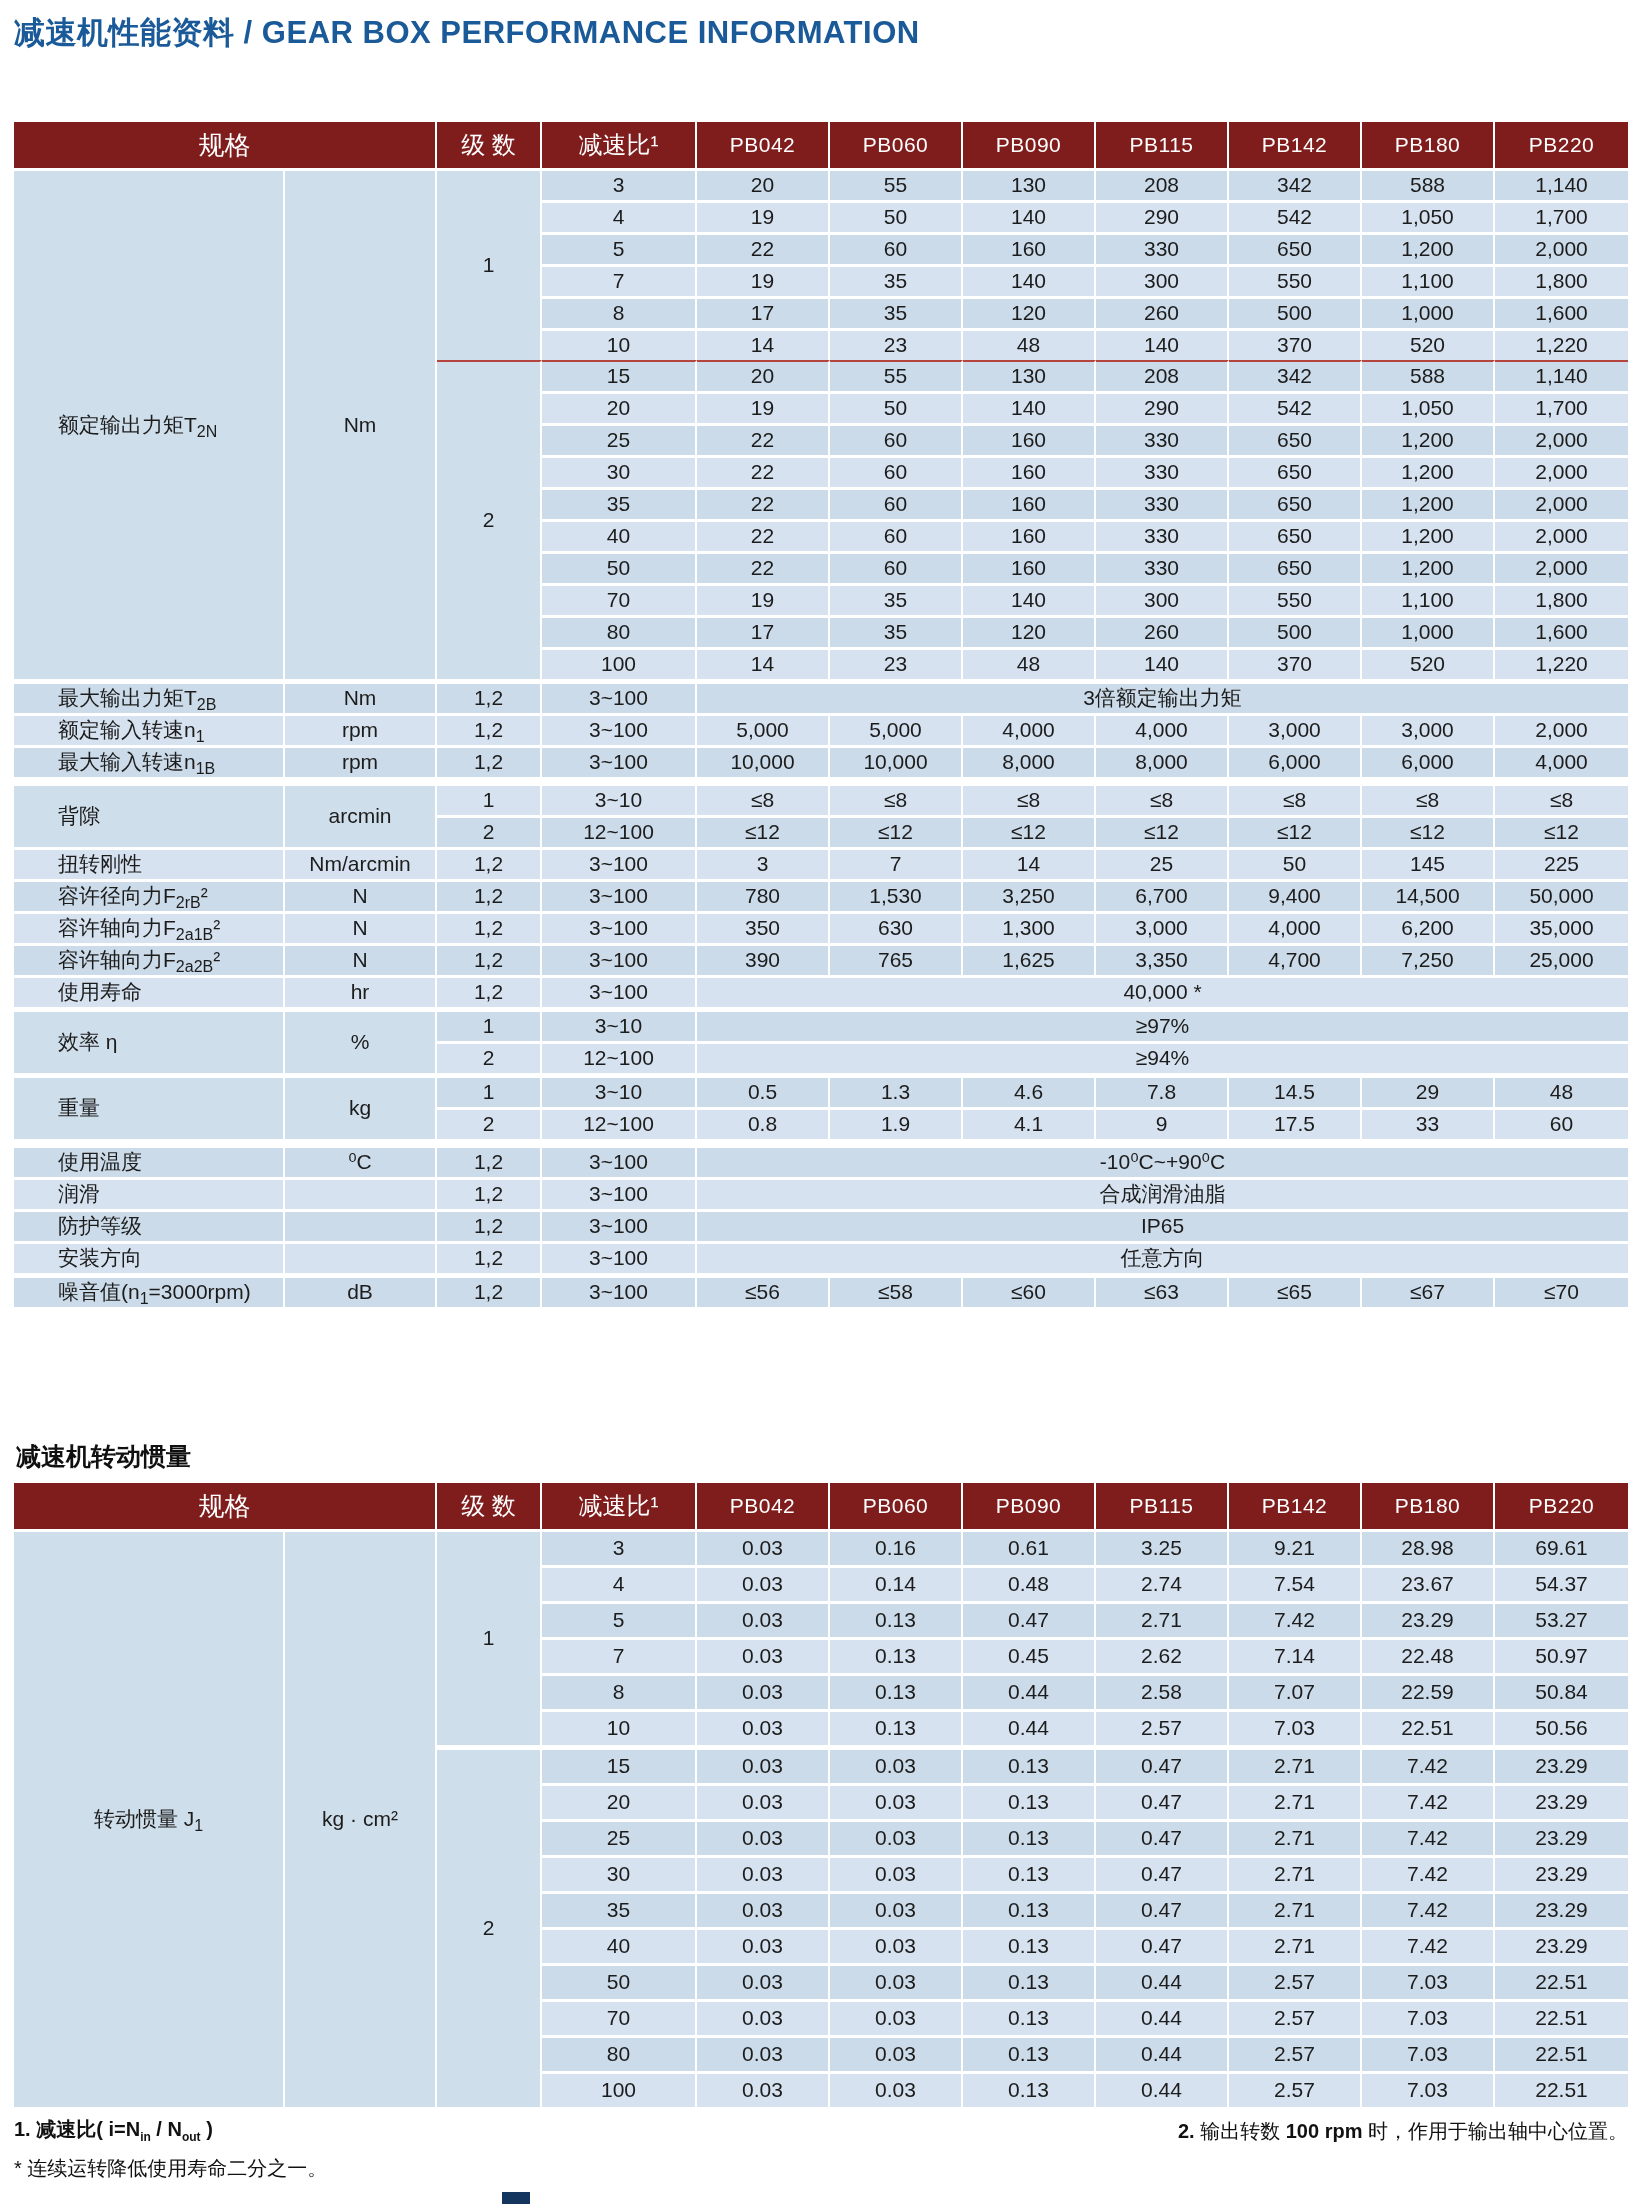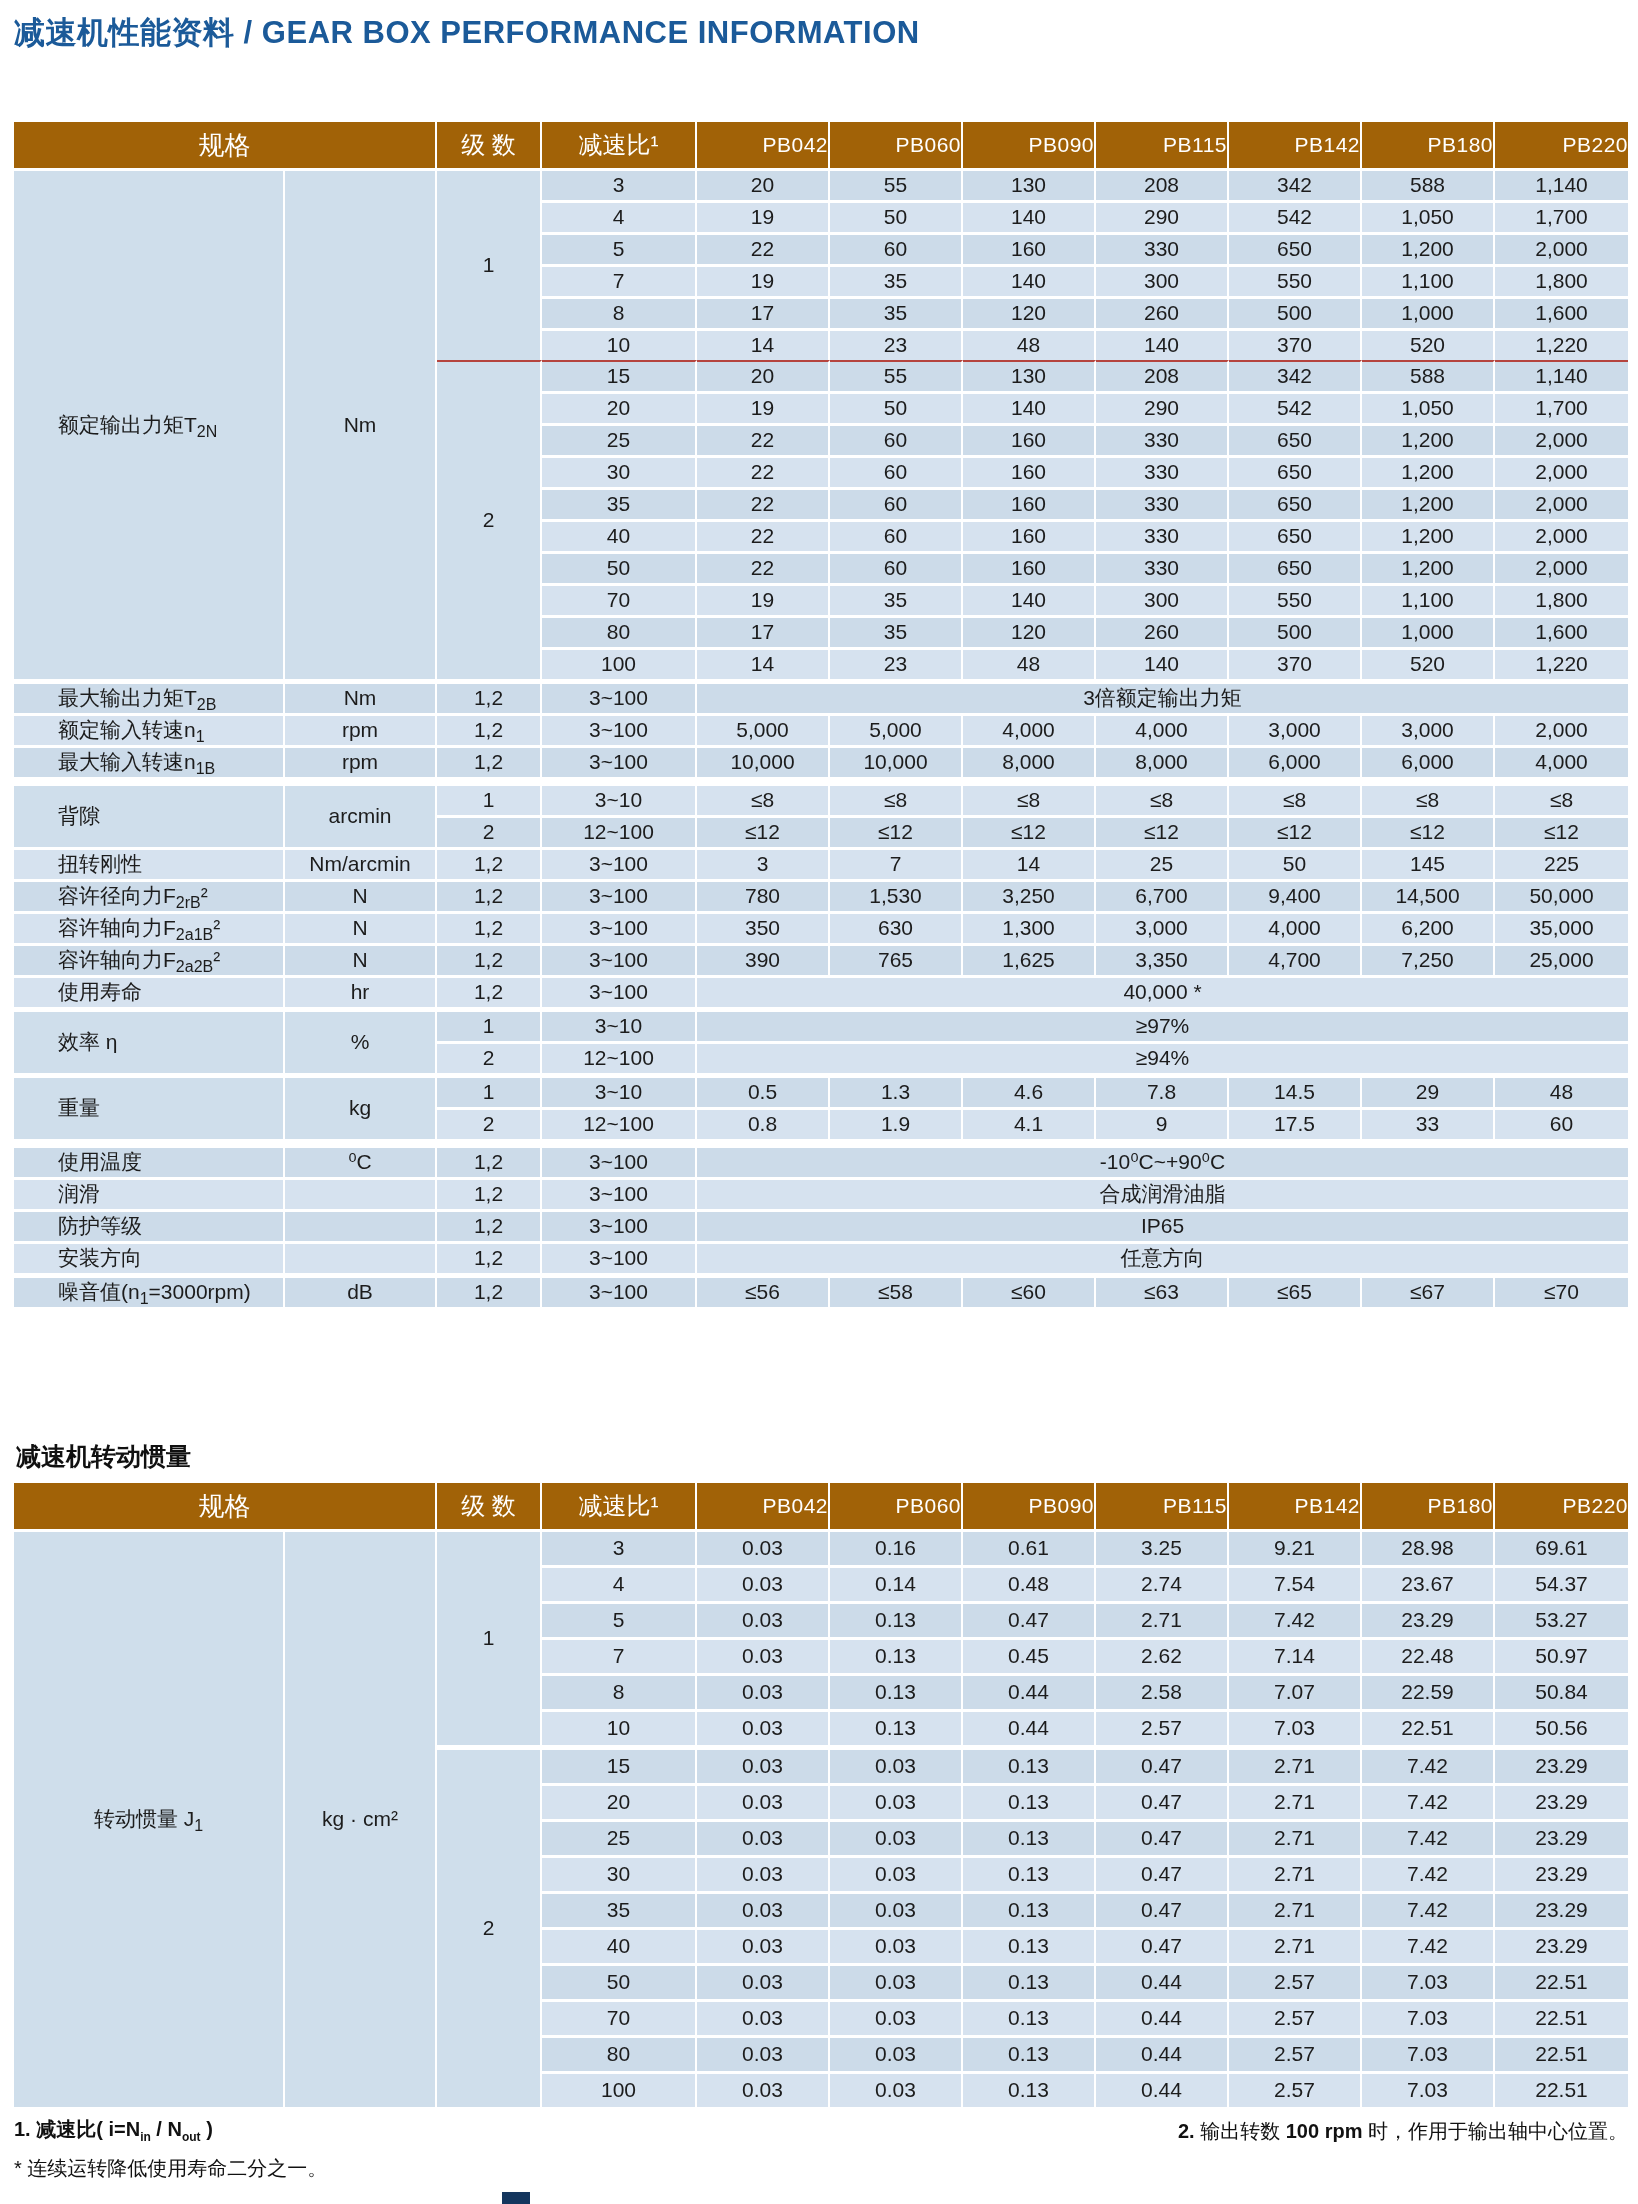--- a/index.html
+++ b/index.html
@@ -11,27 +11,27 @@
     position:absolute;left:14px;top:12px;font-size:31px;font-weight:bold;
     color:#1b5a99;letter-spacing:.5px;white-space:nowrap;
   }
   .tbl{border-collapse:separate;border-spacing:0;table-layout:fixed;width:1614px;}
   #perf-table{position:absolute;left:14px;top:122px;}
   .inertia-title{
     position:absolute;left:16px;top:1440px;font-size:25px;font-weight:bold;color:#101010;
   }
   #inertia-table{position:absolute;left:14px;top:1483px;}
   .tbl th{
-    background:#a16207;color:#ffffff;height:46px;font-weight:500;
+    background:#7f1d1d;color:#ffffff;height:46px;font-weight:500;
     border-right:2px solid #ffffff;vertical-align:middle;text-align:center;padding:0;
   }
   .tbl th:last-child{border-right:none;}
   th.h-spec{font-size:26px;}
   th.h-stage,th.h-ratio{font-size:24px;}
-  th.h-pb{font-size:21px;letter-spacing:.5px;text-align:right;}
+  th.h-pb{font-size:21px;letter-spacing:.5px;}
   .tbl td{
     background:#ccdbe9;border-top:3px solid #ffffff;border-right:2px solid #ffffff;
     text-align:center;vertical-align:middle;font-size:21px;height:29px;padding:0;
     line-height:1.05;
   }
   #inertia-table td{height:33px;}
   .tbl td:last-child{border-right:none;}
   .tbl tbody tr:nth-child(even) td{background:#d6e2ef;}
   .tbl td.sp{background:#cfdeeb !important;}
   .tbl td.lbl{text-align:left;padding-left:44px;}

